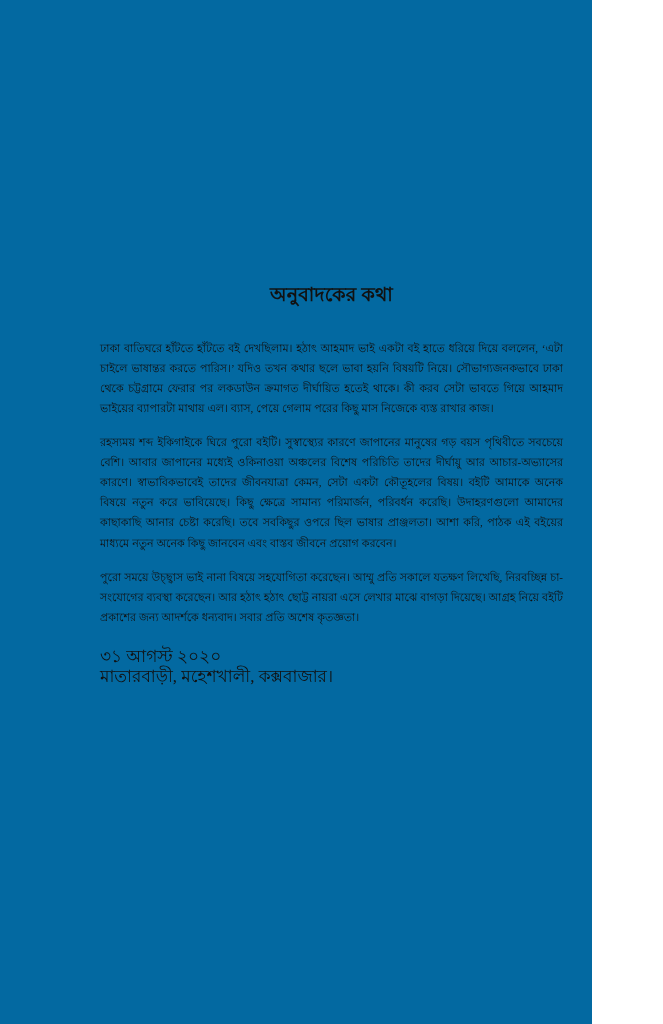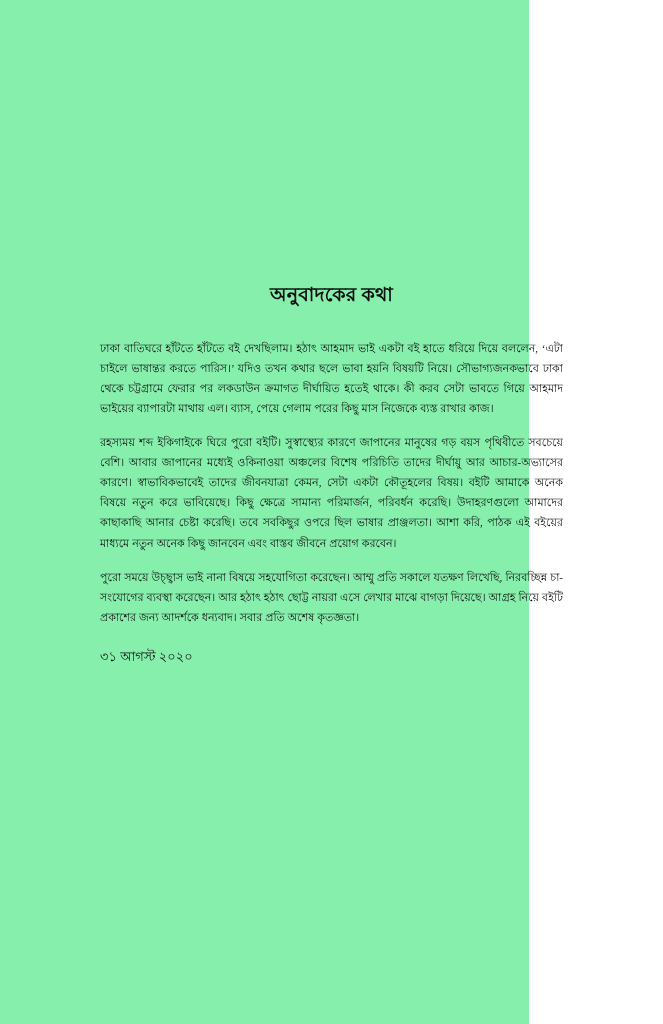--- a/index.html
+++ b/index.html
@@ -9,25 +9,25 @@
   }
   body {
     width: 663px;
     height: 1024px;
     font-family: "Liberation Serif", "DejaVu Serif", serif;
     color: #111111;
     position: relative;
     overflow: hidden;
   }
   .page {
-    width: 529px;
+    width: 592px;
     height: 1024px;
     box-sizing: border-box;
     position: relative;
-    background: #86efac;
+    background: #0369a1;
   }
   .content-block {
     position: absolute;
     left: 100px;
     top: 283px;
     width: 463px;
   }
   .chapter-title {
     font-size: 19px;
     font-weight: bold;
@@ -46,21 +46,21 @@
   }
   .body-para:last-of-type {
     margin-bottom: 12px;
   }
   .italic-term {
   }
   .signature {
     margin-top: 20px;
   }
   .sig-line {
-    font-size: 13px;
+    font-size: 17px;
     line-height: 20.5px;
     text-align: left;
     margin: 0;
   }
 </style>
 </head>
 <body>
 
 <div class="page">
 
@@ -69,17 +69,18 @@
     <h1 class="chapter-title">অনুবাদকের কথা</h1>
 
     <p class="body-para">ঢাকা বাতিঘরে হাঁটতে হাঁটতে বই দেখছিলাম। হঠাৎ আহমাদ ভাই একটা বই হাতে ধরিয়ে দিয়ে বললেন, ‘এটা চাইলে ভাষান্তর করতে পারিস।’ যদিও তখন কথার ছলে ভাবা হয়নি বিষয়টি নিয়ে। সৌভাগ্যজনকভাবে ঢাকা থেকে চট্টগ্রামে ফেরার পর লকডাউন ক্রমাগত দীর্ঘায়িত হতেই থাকে। কী করব সেটা ভাবতে গিয়ে আহমাদ ভাইয়ের ব্যাপারটা মাথায় এল। ব্যাস, পেয়ে গেলাম পরের কিছু মাস নিজেকে ব্যস্ত রাখার কাজ।</p>
 
     <p class="body-para"><span>রহস্যময় শব্দ </span><span class="italic-term">ইকিগাইকে</span><span> ঘিরে পুরো বইটি। সুস্বাস্থ্যের কারণে জাপানের মানুষের গড় বয়স পৃথিবীতে সবচেয়ে বেশি। আবার জাপানের মধ্যেই ওকিনাওয়া অঞ্চলের বিশেষ পরিচিতি তাদের দীর্ঘায়ু আর আচার-অভ্যাসের কারণে। স্বাভাবিকভাবেই তাদের জীবনযাত্রা কেমন, সেটা একটা কৌতূহলের বিষয়। বইটি আমাকে অনেক বিষয়ে নতুন করে ভাবিয়েছে। কিছু ক্ষেত্রে সামান্য পরিমার্জন, পরিবর্ধন করেছি। উদাহরণগুলো আমাদের কাছাকাছি আনার চেষ্টা করেছি। তবে সবকিছুর ওপরে ছিল ভাষার প্রাঞ্জলতা। আশা করি, পাঠক এই বইয়ের মাধ্যমে নতুন অনেক কিছু জানবেন এবং বাস্তব জীবনে প্রয়োগ করবেন।</span></p>
 
     <p class="body-para">পুরো সময়ে উচ্ছ্বাস ভাই নানা বিষয়ে সহযোগিতা করেছেন। আম্মু প্রতি সকালে যতক্ষণ লিখেছি, নিরবচ্ছিন্ন চা-সংযোগের ব্যবস্থা করেছেন। আর হঠাৎ হঠাৎ ছোট্ট নায়রা এসে লেখার মাঝে বাগড়া দিয়েছে। আগ্রহ নিয়ে বইটি প্রকাশের জন্য আদর্শকে ধন্যবাদ। সবার প্রতি অশেষ কৃতজ্ঞতা।</p>
 
     <div class="signature">
       <p class="sig-line">৩১ আগস্ট ২০২০</p>
+      <p class="sig-line">মাতারবাড়ী, মহেশখালী, কক্সবাজার।</p>
     </div>
 
   </div>
 
 </div>
 
 </body></html>

